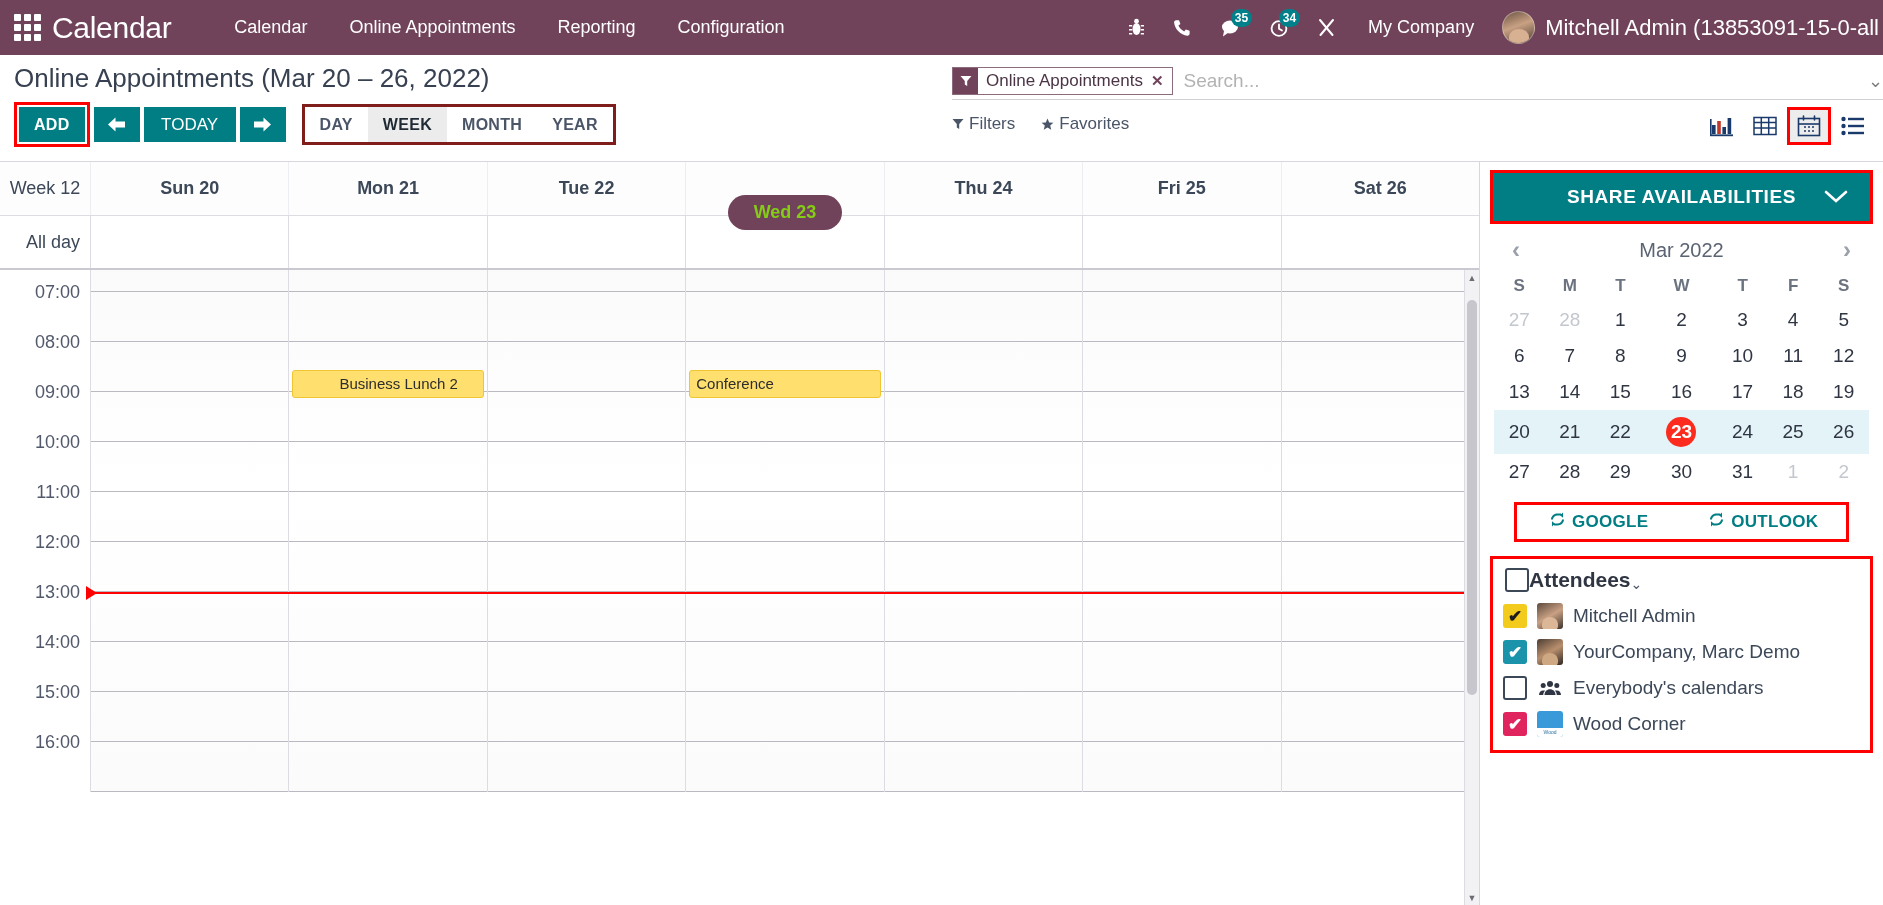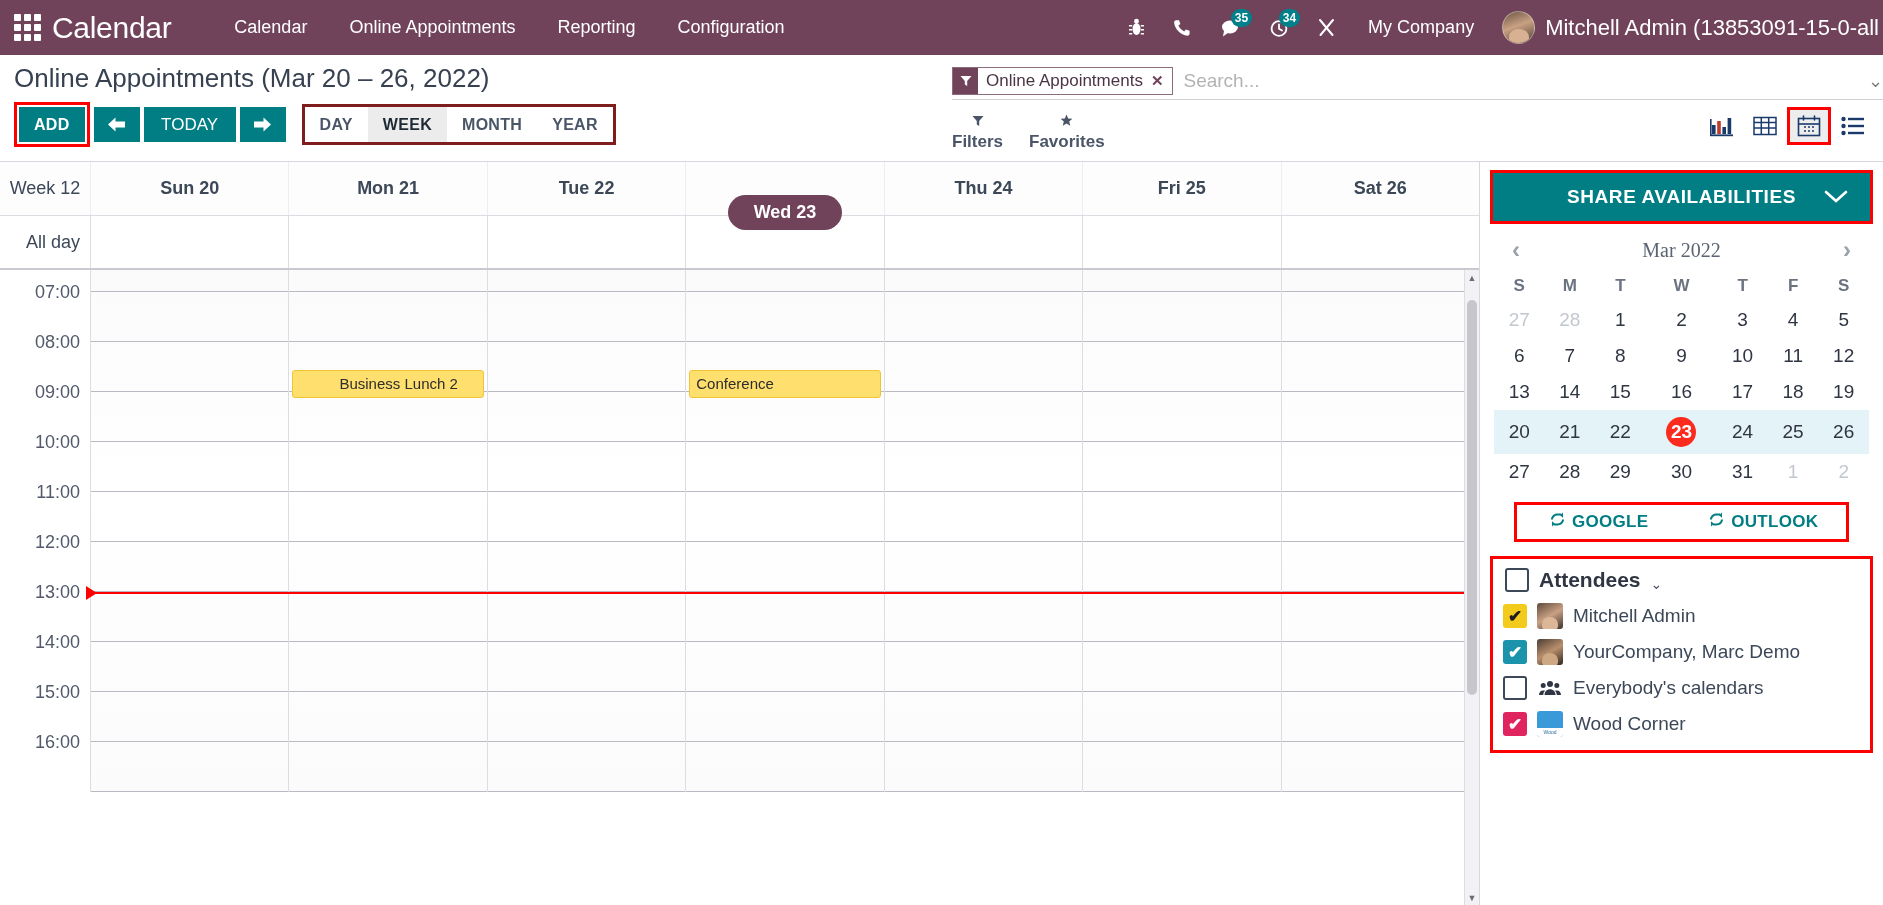--- a/index.html
+++ b/index.html
@@ -239,22 +239,21 @@
     margin-top: 14px;
     gap: 26px;
   }
   .filter-link {
     font-size: 17px;
     color: #4a5568;
     cursor: pointer;
     display: flex;
     align-items: center;
     gap: 5px;
-    font-weight: 700;
-    flex-direction: column;
+    font-weight: 400;
   }
   .view-switch {
     position: absolute;
     right: 8px; top: 52px;
     display: flex;
     align-items: center;
     gap: 0px;
   }
   .view-btn {
     width: 44px; height: 38px;
@@ -307,21 +306,21 @@
     font-weight: bold;
     cursor: pointer;
     border-left: 1px solid #eceef2;
   }
   .dh-cell .pill {
     padding: 7px 26px;
     border-radius: 20px;
   }
   .dh-cell.today .pill {
     background: #71435b;
-    color: #ffffff;
+    color: #84cc16;
     margin-top: 47px;
   }
 
   
   .allday-row {
     display: flex;
     height: 54px;
     border-bottom: 2px solid #c9c9d1;
     background: #ffffff;
   }
@@ -479,21 +478,20 @@
     font-size: 24px;
     cursor: pointer;
     font-weight: bold;
     line-height: 1;
     padding: 0 4px;
   }
   .mc-title {
     font-size: 20px;
     color: #5b6472;
     font-weight: 400;
-    font-family: Liberation Serif, serif;
   }
   .mc-table { width: 100%; border-collapse: collapse; }
   .mc-table th {
     font-size: 17px;
     color: #6b7280;
     font-weight: bold;
     padding: 6px 0;
     text-align: center;
   }
   .mc-table td {
@@ -539,21 +537,20 @@
   }
 
   .attendees-wrap {
     border: 3px solid #ff0000;
     margin-top: 14px;
     padding: 6px 10px 8px 10px;
   }
   .att-header {
     display: flex;
     align-items: flex-end;
-    gap: 10px;
     padding: 3px 0 6px 2px;
     cursor: pointer;
   }
   .cb {
     width: 24px; height: 24px;
     border: 2px solid #3c4858;
     border-radius: 3px;
     flex-shrink: 0;
     display: flex;
     align-items: center;

